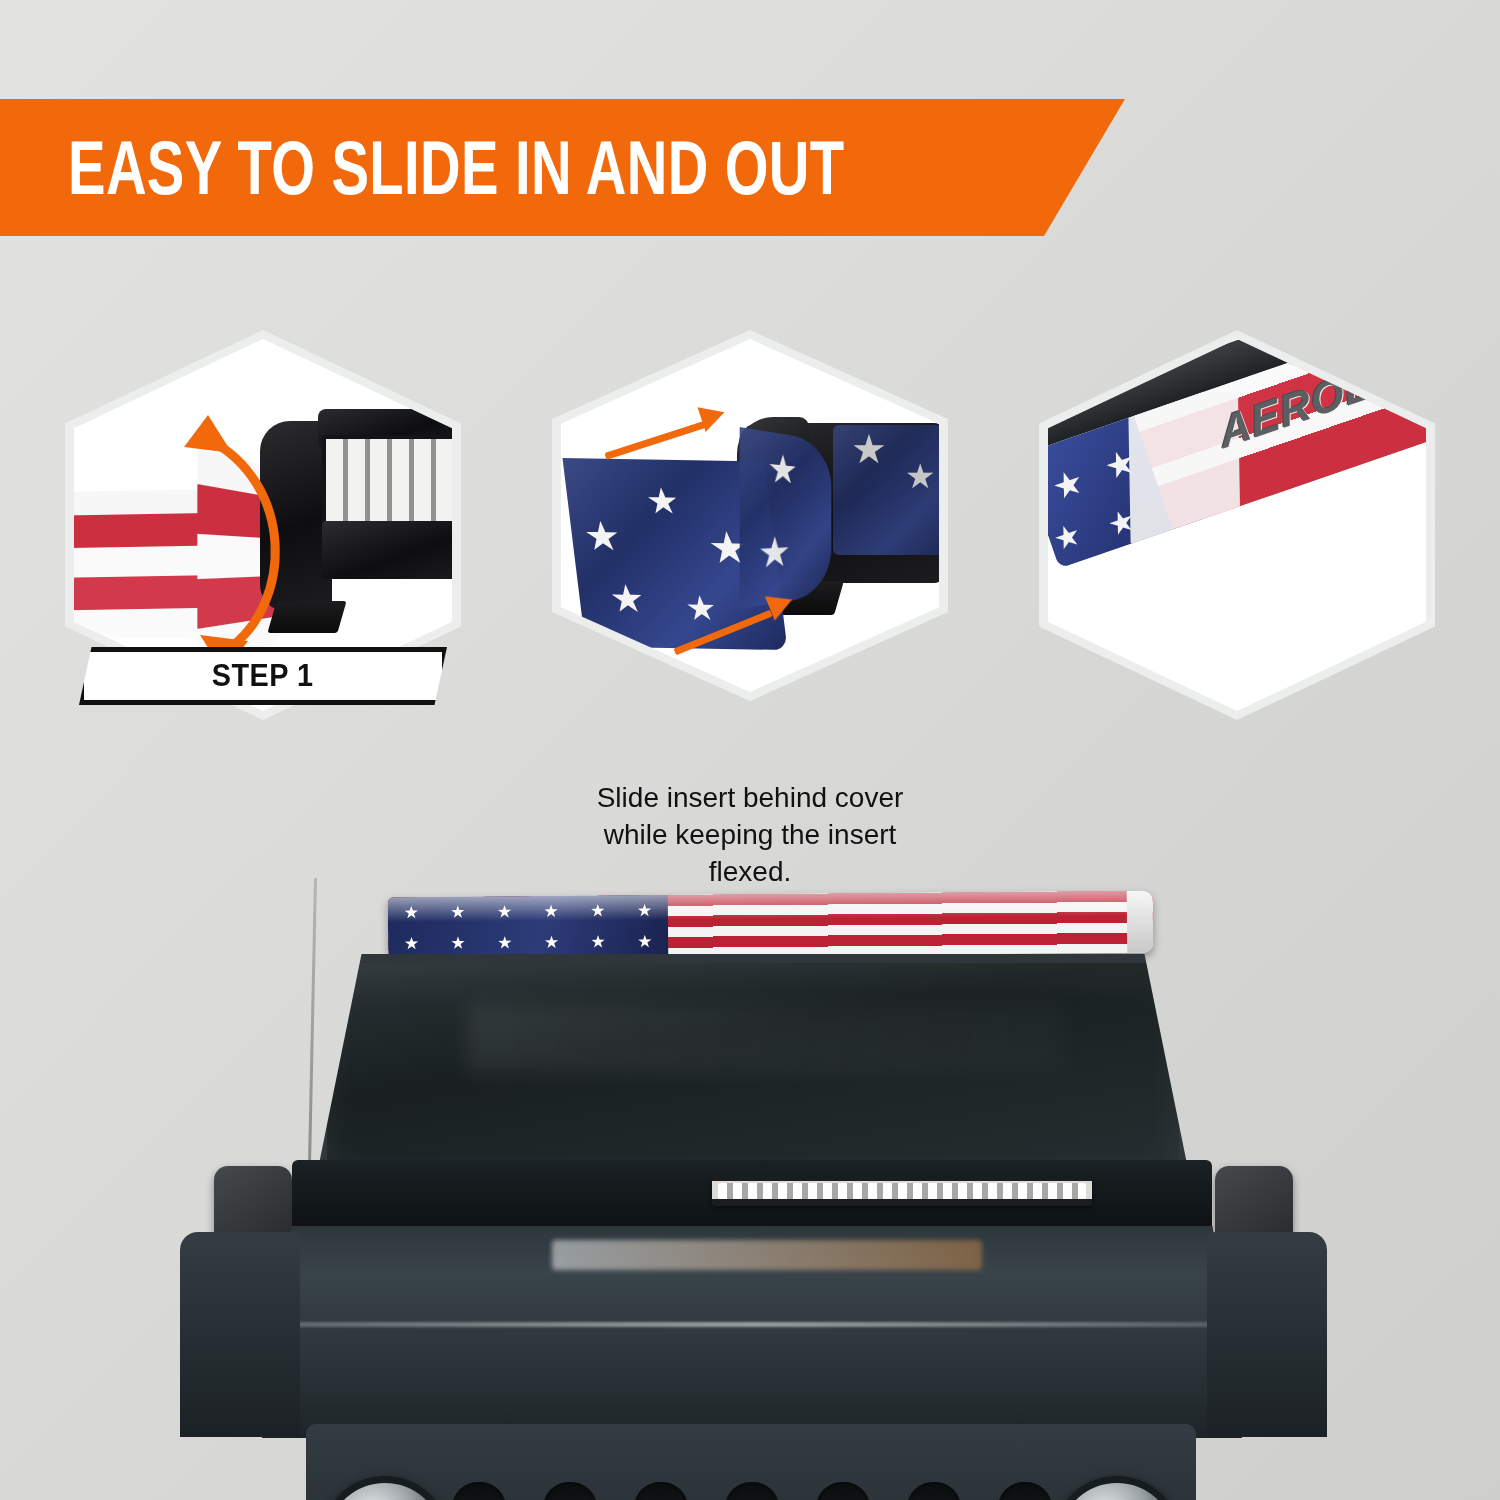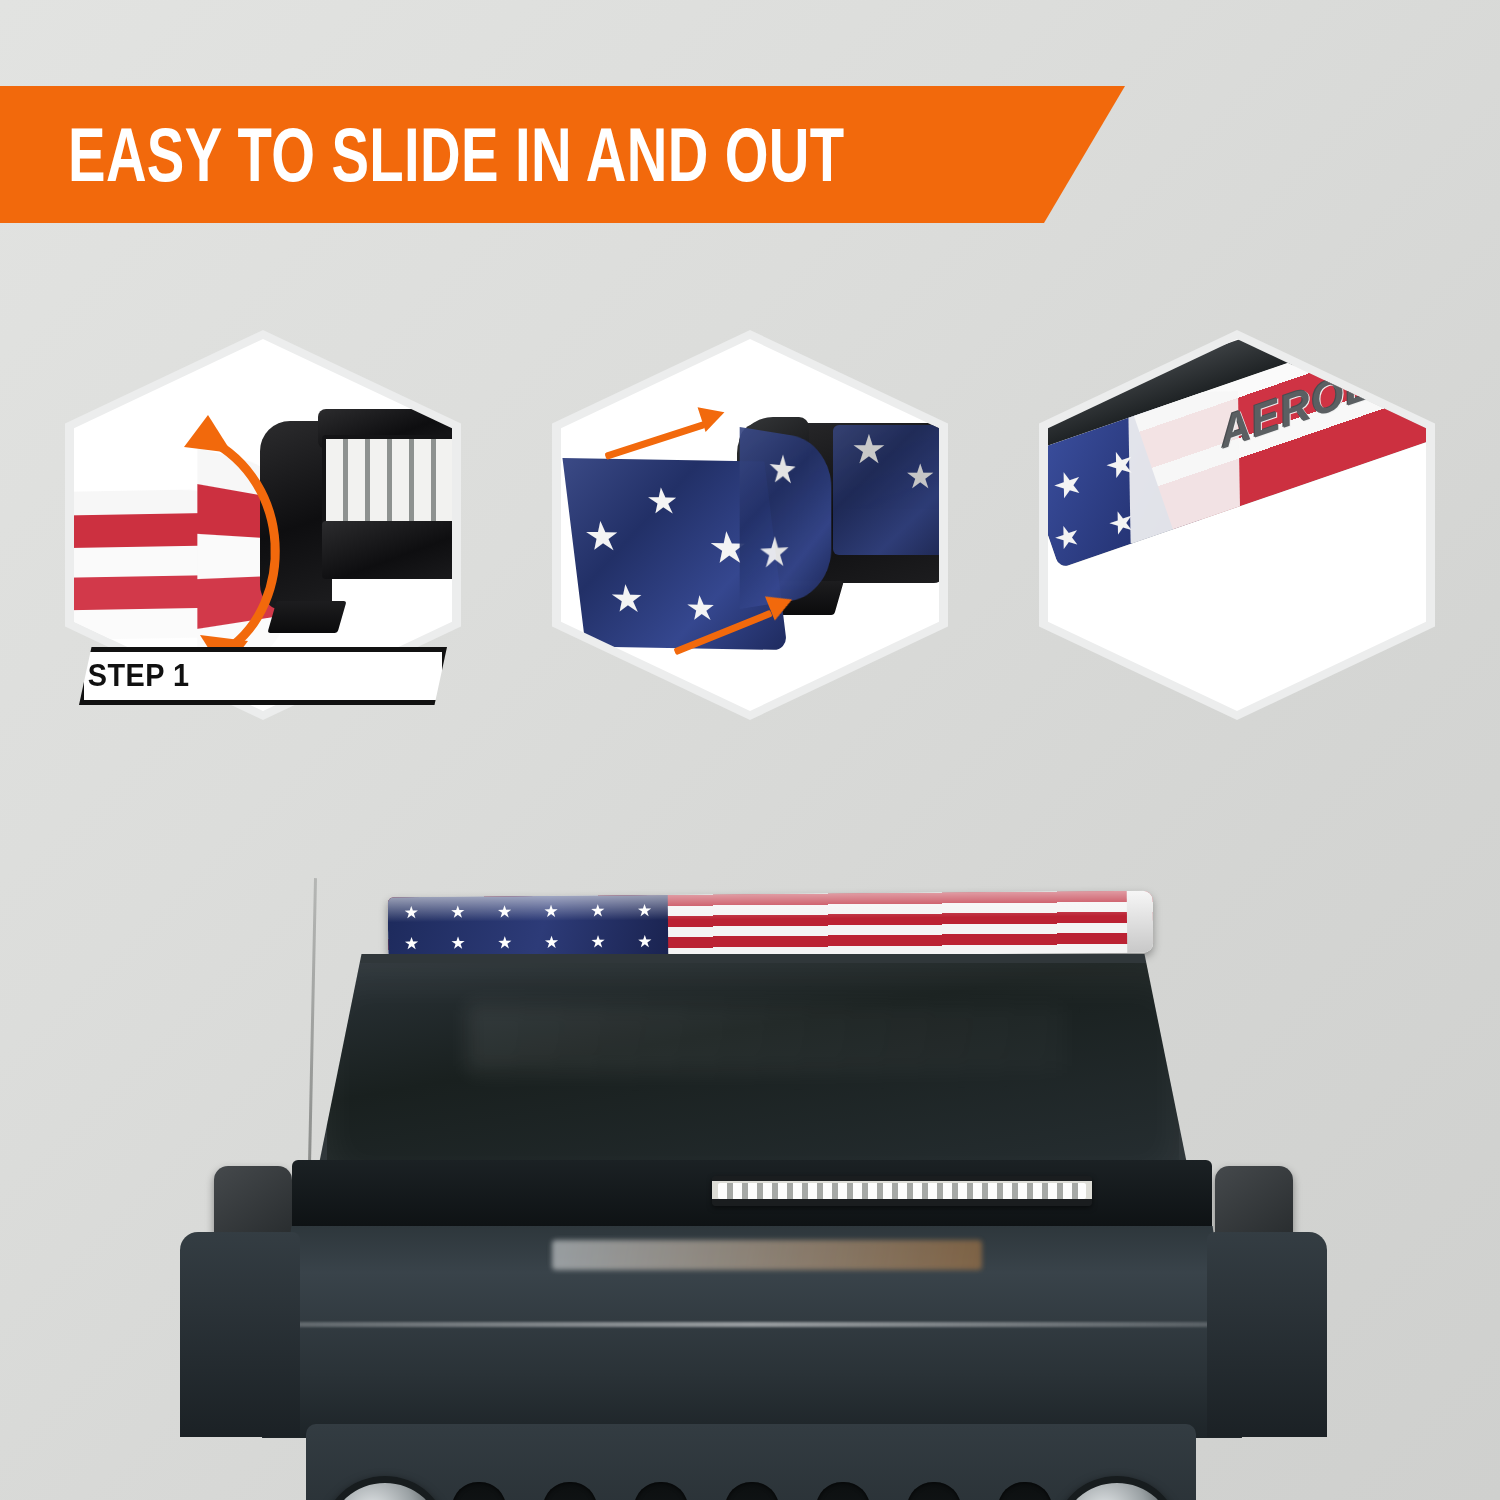--- a/index.html
+++ b/index.html
@@ -5,21 +5,21 @@
   * { margin:0; padding:0; box-sizing:border-box; }
   html,body { width:1500px; height:1500px; }
   body {
     font-family:"Liberation Sans", sans-serif;
     background:linear-gradient(135deg,#e2e3e1 0%,#dcdddb 35%,#d4d5d3 70%,#cfd0ce 100%);
     position:relative; overflow:hidden;
   }
 
   
   .banner{
-    position:absolute; left:0; top:86px; width:1125px; height:137px;
+    position:absolute; left:0; top:99px; width:1125px; height:137px;
     background:#F2690C;
     clip-path:polygon(0 0, 100% 0, 92.8% 100%, 0 100%);
     display:flex; align-items:center;
   }
   .banner-title{
     color:#ffffff; font-size:76px; line-height:76px; font-weight:bold;
     letter-spacing:0.5px; margin-left:68px;
     transform:scaleX(0.74); transform-origin:left center;
     white-space:nowrap;
   }
@@ -46,21 +46,21 @@
     overflow:hidden;
   }
   .hex-art{ position:absolute; inset:0; }
 
   
   .step-badge{
     position:relative; z-index:5; margin-top:-73px;
     width:368px; height:58px; background:#ffffff;
     border:5px solid #111111;
     clip-path:polygon(3.4% 0, 100% 0, 96.6% 100%, 0 100%);
-    display:flex; align-items:center; 
+    display:flex; align-items:center; justify-content:center;
   }
   .step-badge-label{
     font-size:31px; font-weight:bold; color:#111; letter-spacing:0.5px;
     transform:scaleX(0.93);
   }
 
   
   .caption{
     margin-top:78px; width:360px; text-align:center;
     font-size:28px; line-height:37px; color:#111; font-weight:normal;
@@ -326,20 +326,21 @@
             <span class="star" style="left:72px; top:34px; font-size:34px;">★</span>
           </div>
 
           <div class="arrow-line" style="left:42px; top:98px; width:104px; transform:rotate(-18deg);"></div>
           <div class="arrow-head" style="left:140px; top:64px; transform:rotate(-18deg);"></div>
           <div class="arrow-line" style="left:110px; top:290px; width:104px; transform:rotate(-22deg);"></div>
           <div class="arrow-head" style="left:208px; top:252px; transform:rotate(-22deg);"></div>
         </div>
       </div>
     </div>
+    <div class="caption">Slide insert behind cover while keeping the insert flexed.</div>
   </div>
 
   <div class="step-col">
     <div class="hex-wrap">
       <div class="hex-outer"></div>
       <div class="hex-inner">
         <div class="hex-art">
           <div style="position:absolute; left:-40px; top:80px; width:500px; height:190px; transform:rotate(-19deg); transform-origin:left top;">
             <div class="finished-top" style="left:0; top:0; width:470px; height:42px;"></div>
             <div class="finished-bar" style="left:0; top:38px; width:470px; height:120px; overflow:hidden;">

